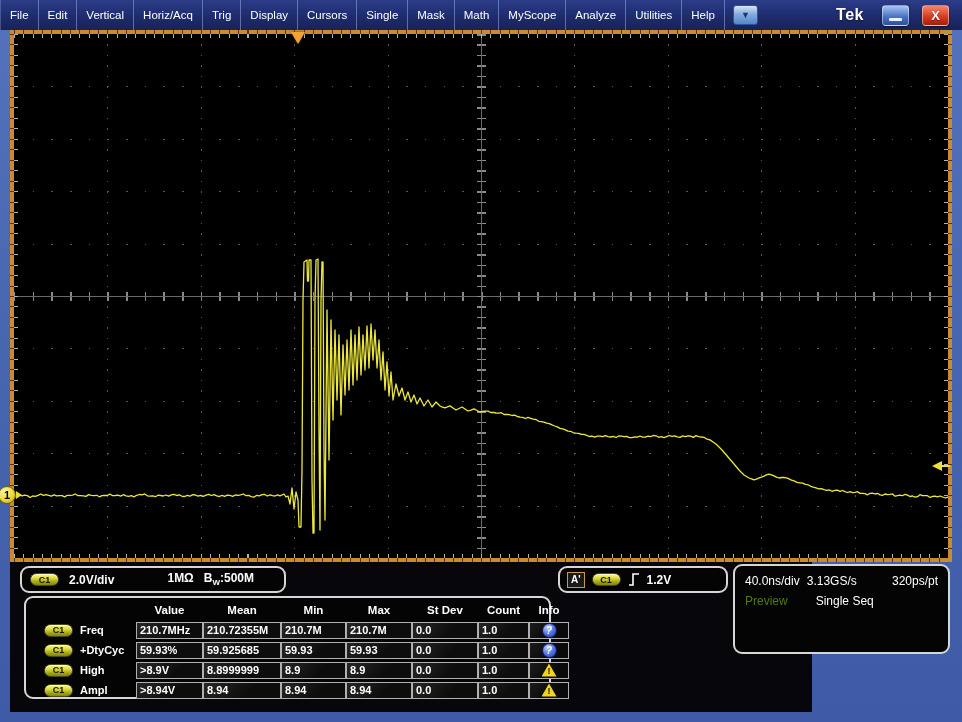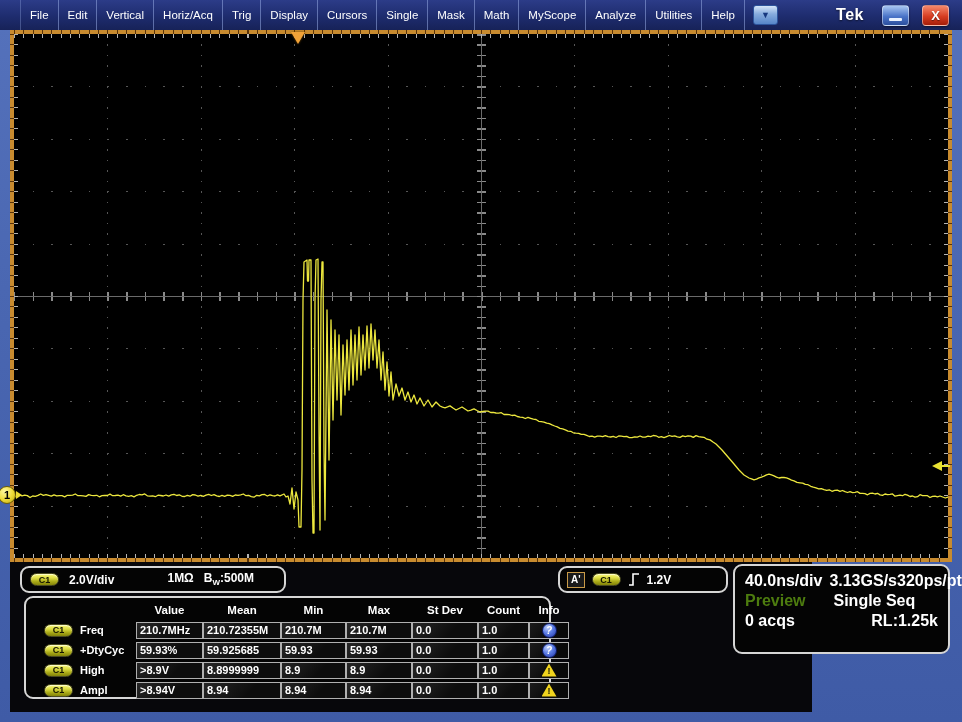--- a/index.html
+++ b/index.html
@@ -14,21 +14,21 @@
   .menubar {
     position:absolute; top:0; left:0; width:962px; height:30px;
     background:linear-gradient(180deg,#2c3c88 0%,#1e2c6e 55%,#172258 100%);
     display:flex; align-items:stretch; color:#fff;
   }
   .menu-item {
     display:flex; align-items:center; padding:0 9px;
     font-size:11.5px; border-right:1px solid rgba(150,170,225,.55);
     cursor:default; white-space:nowrap;
   }
-  .menu-item:first-child { border-left:1px solid rgba(150,170,225,.35);margin-left:20px; }
+  .menu-item:first-child { border-left:1px solid rgba(150,170,225,.35); }
   .dd-btn {
     width:25px; height:20px; margin:5px 0 0 8px; border-radius:3px;
     background:linear-gradient(180deg,#d5e5f8 0%,#86abdd 45%,#5786c9 100%);
     border:1px solid #2d549c; display:flex; align-items:center; justify-content:center;
     color:#16377e; font-size:9px;
   }
   .mb-spacer { flex:1; }
   .tek-logo { font-size:16px; font-weight:bold; letter-spacing:.5px;
     align-self:center; color:#fff; text-shadow:0 1px 2px rgba(0,0,0,.6); margin-right:18px; }
   .win-btn {
@@ -105,21 +105,21 @@
     display:inline-flex; align-items:center; justify-content:center;
     box-shadow:inset 0 1px 1px rgba(255,255,255,.65); }
   .ro-text { font-size:12px; font-weight:bold; }
   .chan-box .pill { margin-left:8px; }
   .chan-scale { margin-left:10px; }
   .chan-right { margin-left:auto; margin-right:30px; display:flex; align-items:baseline; gap:10px; }
   sub.bw { font-size:8px; font-weight:bold; }
   .trig-src { border:1px solid #c89a48; background:#1a1a1a; color:#fff; font-size:10px;
     font-weight:bold; padding:0 3px; height:16px; display:flex; align-items:center; }
 
-  .info-line { display:flex; align-items:center; height:20px; font-size:16px; font-weight:bold; }
+  .info-line { display:flex; align-items:center; height:20px; font-size:12px; font-weight:normal; }
   .yellow { color:#4d7c0f; }
   .il-gap { margin-left:7px; }
   .il-right { margin-left:auto; }
   .info-line .mode-col { margin-left:28px;text-align:center; }
 
   
   .mtable { display:grid; grid-template-columns:94px 67px 78px 65px 66px 66px 51px 40px;
     grid-auto-rows:18px; row-gap:2px; align-items:center; font-size:11px; font-weight:bold; }
   .mhead { text-align:center; font-size:11.5px; }
   .mcell { height:17px; border:1px solid #b0b0b0;
@@ -241,24 +241,20 @@
   <div class="robox info-box">
     <div class="info-line">
       <span>40.0ns/div</span>
       <span class="il-gap">3.13GS/s</span>
       <span class="il-right">320ps/pt</span>
     </div>
     <div class="info-line">
       <span class="yellow">Preview</span>
       <span class="mode-col">Single Seq</span>
     </div>
-    <div class="info-line">
-      <span>0 acqs</span>
-      <span class="il-right">RL:1.25k</span>
-    </div>
   </div>
 
   <div class="robox meas-box">
     <div class="mtable">
       <div></div>
       <div class="mhead">Value</div>
       <div class="mhead">Mean</div>
       <div class="mhead">Min</div>
       <div class="mhead">Max</div>
       <div class="mhead">St Dev</div>

